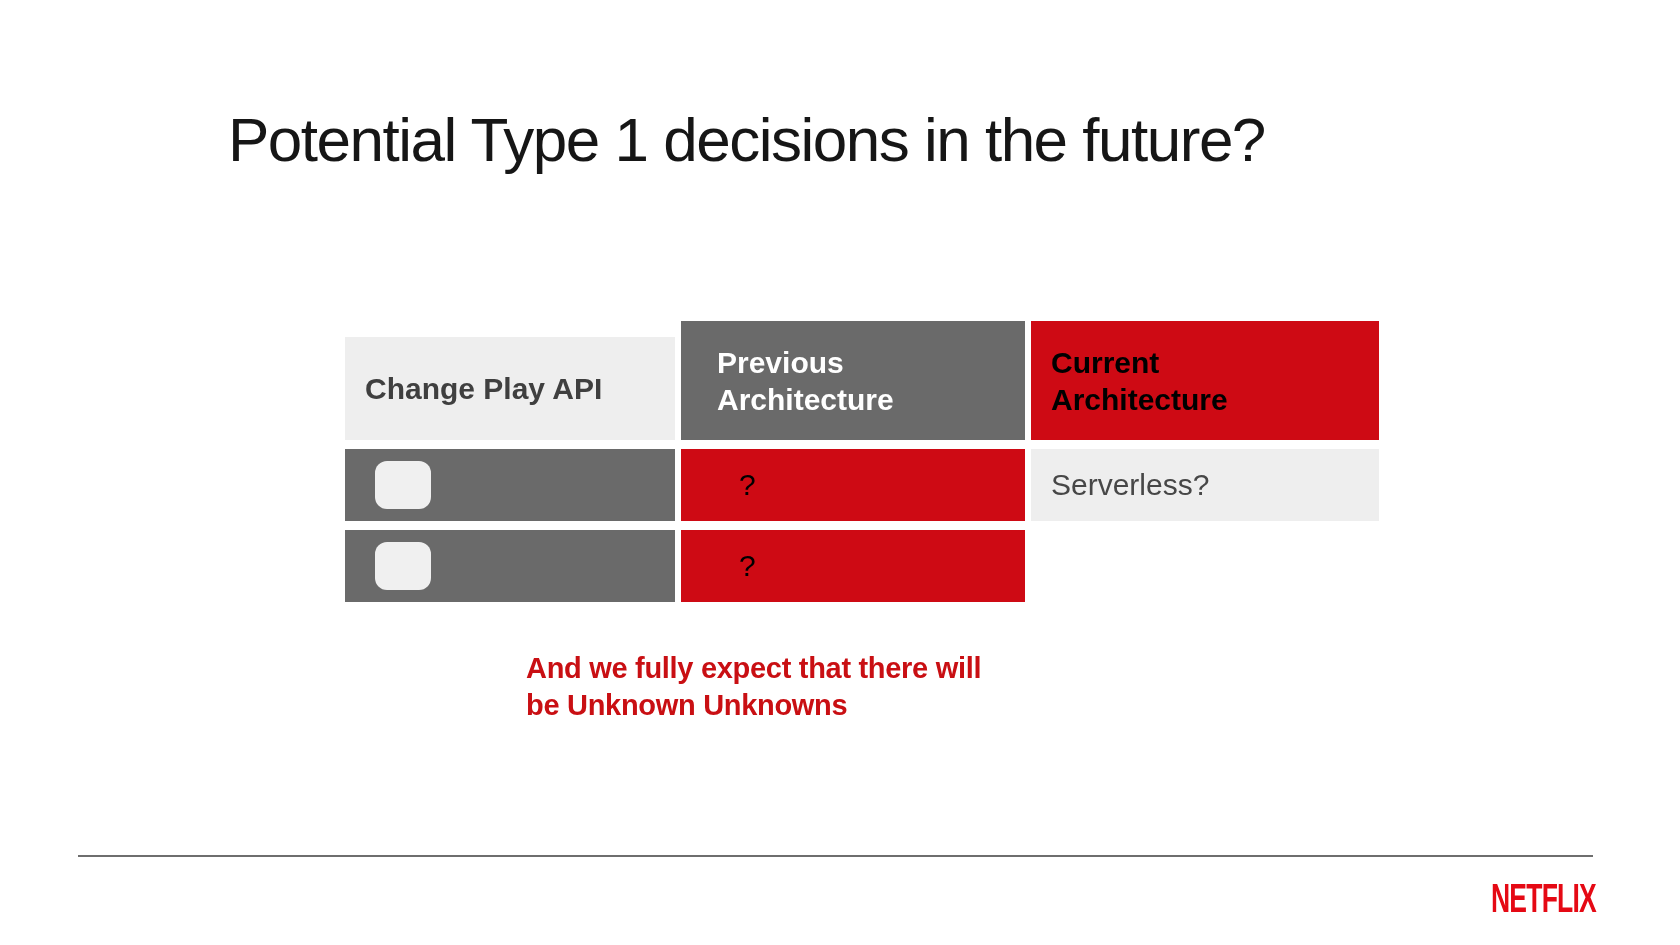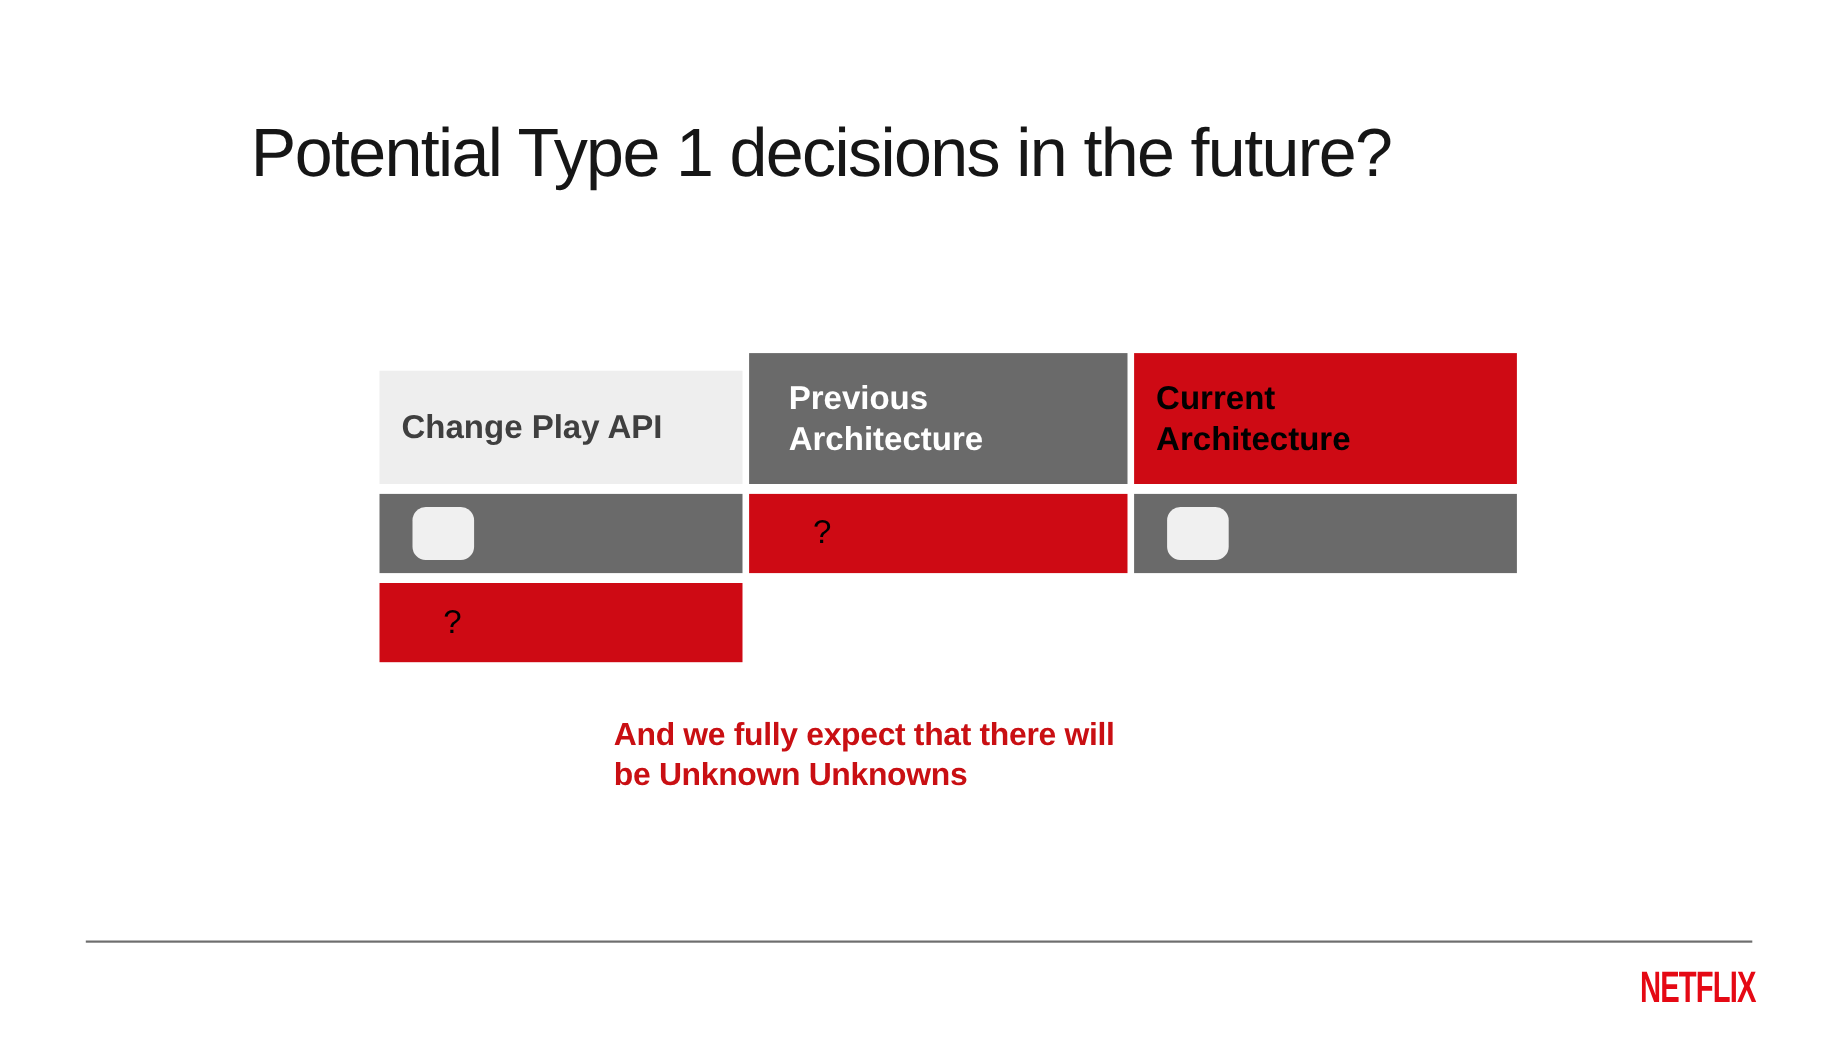--- a/index.html
+++ b/index.html
@@ -61,21 +61,21 @@
   .checkbox {
     width: 56px; height: 48px;
     margin-left: -6px;  
     background: #F0F0F0;
     border-radius: 12px;
   }
 
   
   .annotation {
     position: absolute;
-    left: 558px; top: 650px;
+    left: 526px; top: 650px;
     font-size: 29px;
     line-height: 37px;
     font-weight: 700;
     letter-spacing: -0.3px;
     color: #C90F13;
     white-space: pre-line;
   }
 
   
   .footer-rule {
@@ -119,20 +119,23 @@
       <span class="wrap2">Current Architecture</span>
     </div>
 
     <div class="cell dark">
       <div class="checkbox"></div>
     </div>
     <div class="cell red qmark">
       <span>?</span>
     </div>
 
+    <div class="cell light">
+      <span>Serverless?</span>
+    </div>
     <div class="cell dark">
       <div class="checkbox"></div>
     </div>
     <div class="cell red qmark">
       <span>?</span>
     </div>
 
   </div>
 
   <p class="annotation">And we fully expect that there will

